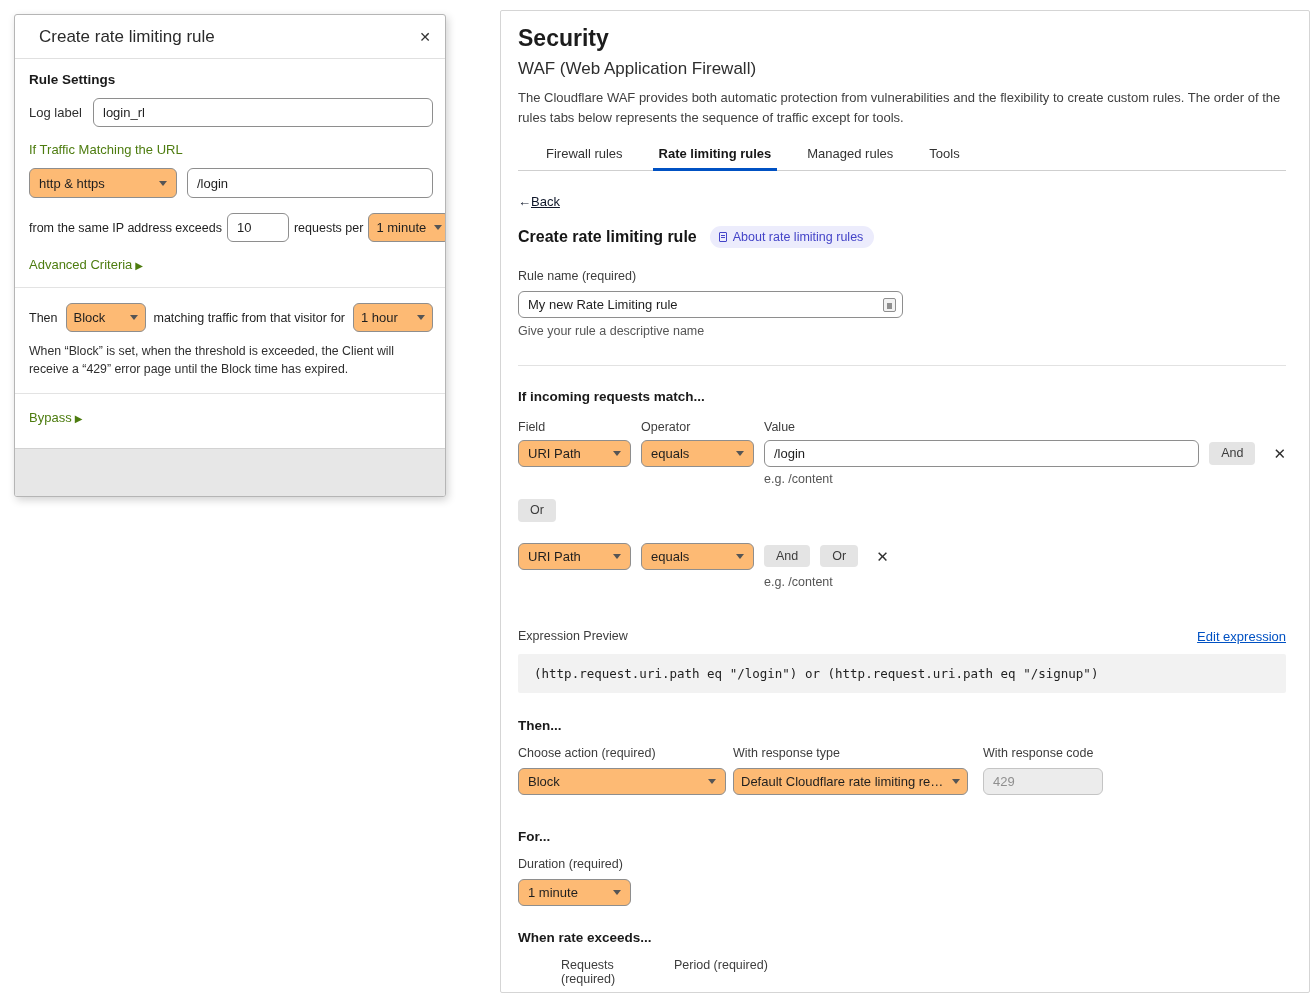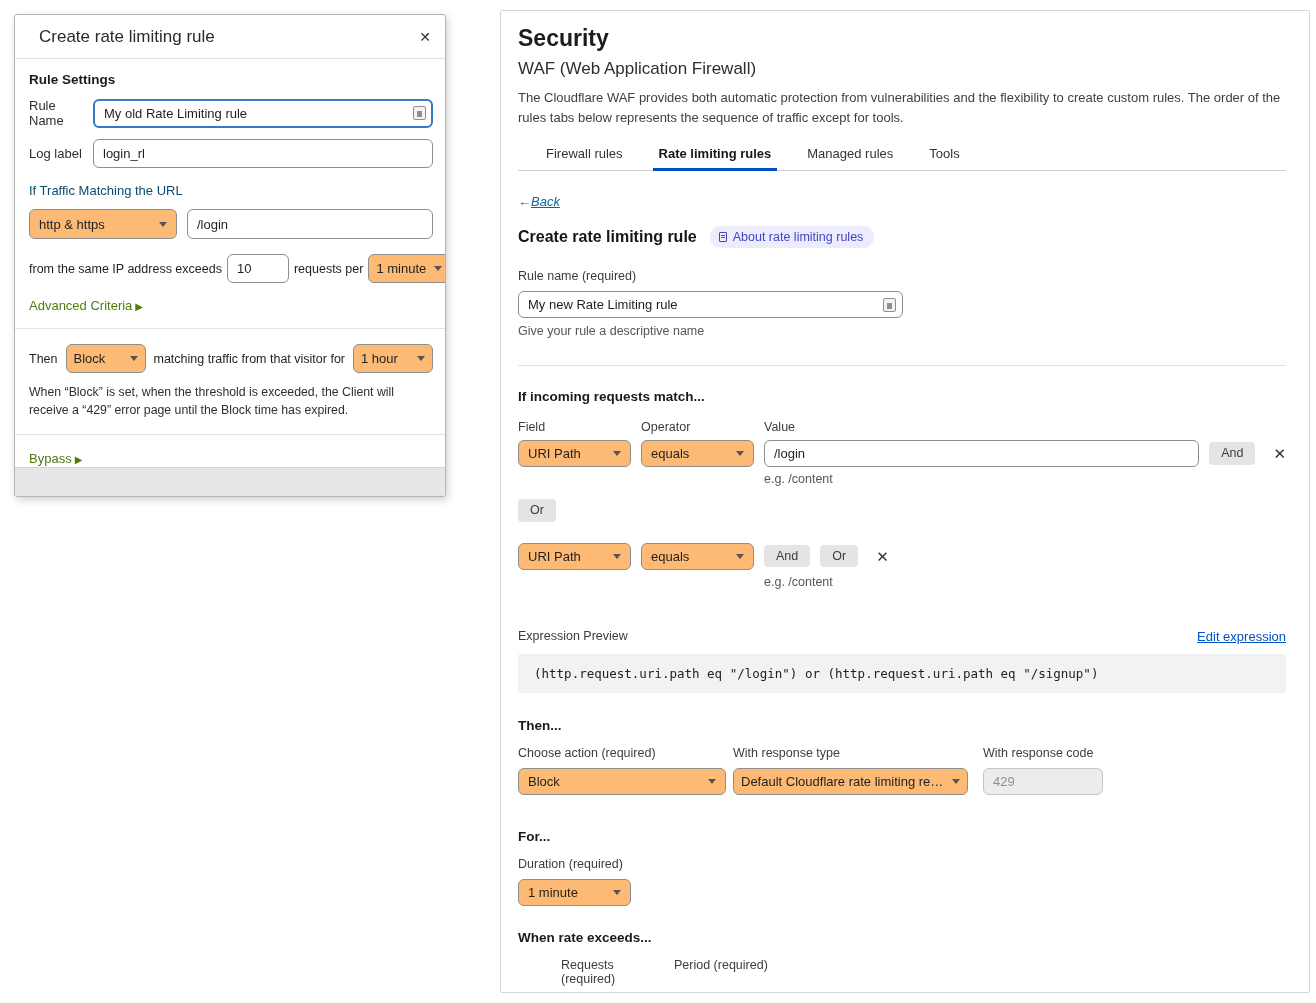--- a/index.html
+++ b/index.html
@@ -57,21 +57,21 @@
   .page-title { font-size:23px; font-weight:bold; color:#1c1c1c; }
   .page-subtitle { font-size:17px; color:#2e2e2e; margin-top:7px; }
   .page-desc { font-size:13px; color:#3f3f3f; line-height:1.5; margin-top:9px; }
   .tabbar { display:flex; gap:32px; margin-top:13px; padding-left:26px;
     border-bottom:1px solid #cfcfcf; }
   .tab { font-size:13px; color:#333; padding:6px 2px 9px; cursor:pointer; position:relative; }
   .tab.active { font-weight:bold; color:#161616; }
   .tab.active::after { content:""; position:absolute; left:-4px; right:-4px; bottom:-1px;
     height:3px; background:#0051c3; }
   .back-row { margin-top:23px; font-size:13px; }
-  .back-link { color:#0369a1; text-decoration:none; cursor:pointer;font-style:italic; }
+  .back-link { color:#0f172a; text-decoration:none; cursor:pointer; }
   .back-link .bk { text-decoration:underline; }
   .heading-row { margin-top:17px; display:flex; align-items:center; gap:13px; }
   .form-heading { font-size:16px; font-weight:bold; color:#161616; }
   .badge { display:inline-flex; align-items:center; gap:6px; background:#ececfc; color:#4444c8;
     font-size:12.5px; border-radius:11px; padding:4px 11px 4px 9px; cursor:pointer; }
   .doc-ic { width:8px; height:10px; border:1px solid currentColor; border-radius:1px; position:relative; flex:none; }
   .doc-ic::after { content:""; position:absolute; left:1px; top:2px; width:4px; height:1px;
     background:currentColor; box-shadow:0 2px 0 currentColor; }
   .match-cols { display:flex; gap:10px; margin-top:16px; }
   .cond-row { display:flex; gap:10px; margin-top:6px; align-items:center; }
@@ -95,34 +95,27 @@
 
 <div class="dialog">
   <div class="dlg-header">
     <span class="dlg-title">Create rate limiting rule</span>
     <button class="dlg-close">✕</button>
   </div>
 
   <div class="dlg-body">
     <div class="bold-h">Rule Settings</div>
 
-    <div class="dlg-row">
-      <span class="rowlbl">Rule Name</span>
-      <span class="inp-wrap" style="flex:1;">
-        <input class="inp focused" style="height: 29px;" value="My old Rate Limiting rule">
-        <span class="autofill"></span>
-      </span>
-    </div>
 
     <div class="dlg-row">
       <span class="rowlbl">Log label</span>
       <input class="inp" style="flex: 1 1 0%; height: 29px;" value="login_rl">
     </div>
 
-    <div style="margin-top:15px; font-size:13px; color:#0c4a6e;">If Traffic Matching the URL</div>
+    <div style="margin-top:15px; font-size:13px; color:#4d7c0f;">If Traffic Matching the URL</div>
 
     <div class="dlg-row" style="gap:10px;">
       <div class="sel" style="width:148px; height:30px;">
         <span>http &amp; https</span>
         <span class="caret"></span>
       </div>
       <input class="inp" style="flex: 1 1 0%; height: 30px;" value="/login">
     </div>
 
     <div class="dlg-row" style="gap:5px; margin-top:15px; font-size:12.5px; white-space:nowrap;">

